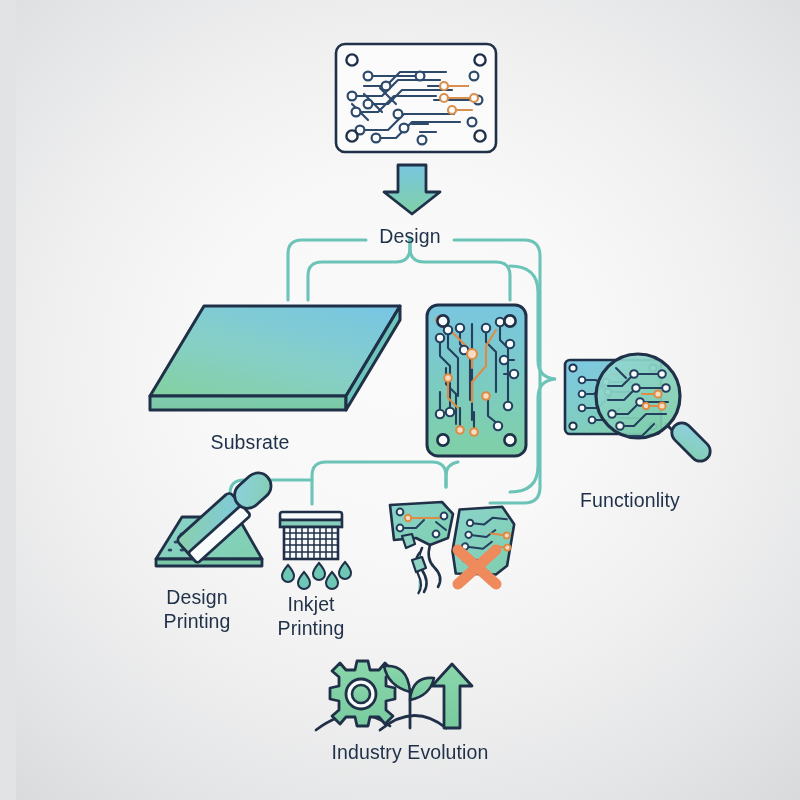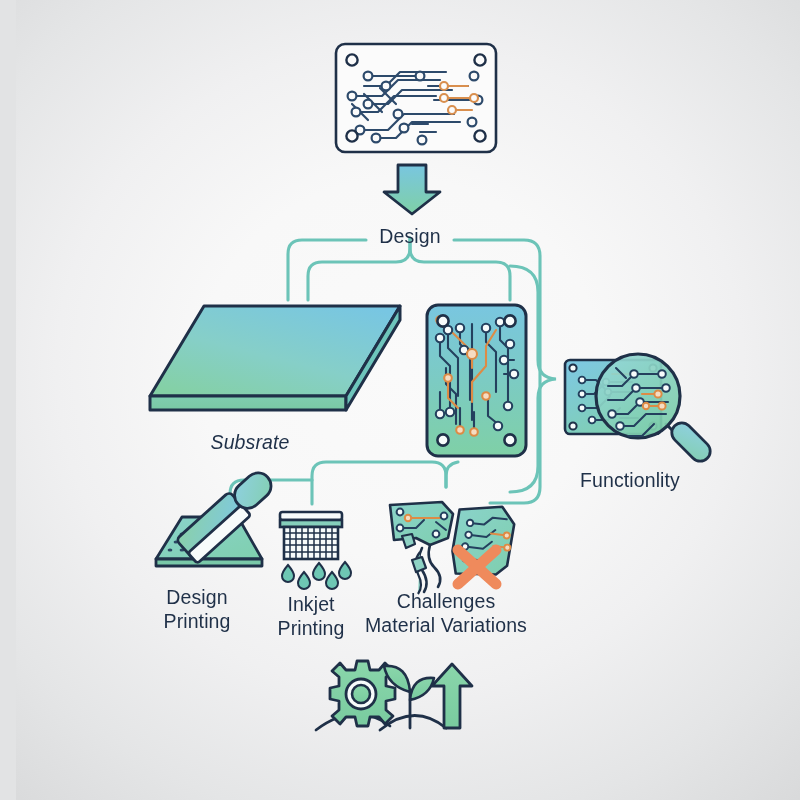--- a/index.html
+++ b/index.html
@@ -438,28 +438,27 @@
       </g>
 
       <g>
         <path d="M428 728 L428 686 L416 686 L436 664 L456 686 L444 686 L444 728 Z" fill="url(#gGreenLight)" stroke="#1f3048" stroke-width="2.8" stroke-linejoin="round"></path>
       </g>
     </g>
   </svg>
 
   <div class="lbl" style="left:394px; top:224px;">Design</div>
 
-  <div class="lbl" style="left:234px; top:430px;font-style:italic;">Subsrate</div>
-
-
-  <div class="lbl" style="left:614px; top:468px;">Functionlity</div>
+  <div class="lbl" style="left:234px; top:430px;">Subsrate</div>
+
+
+  <div class="lbl" style="left:614px; top:488px;">Functionlity</div>
 
   <div class="lbl" style="left:181px; top:585px;">Design
 Printing</div>
 
   <div class="lbl" style="left:295px; top:592px;text-align:center;">Inkjet
 Printing</div>
 
-  <div class="lbl" style="left:430px; top:589px;">Challenges
-Material Variations</div>
-
+
+  <div class="lbl" style="left:394px; top:740px;">Industry Evolution</div>
 
 </div>
 
 </body></html>

